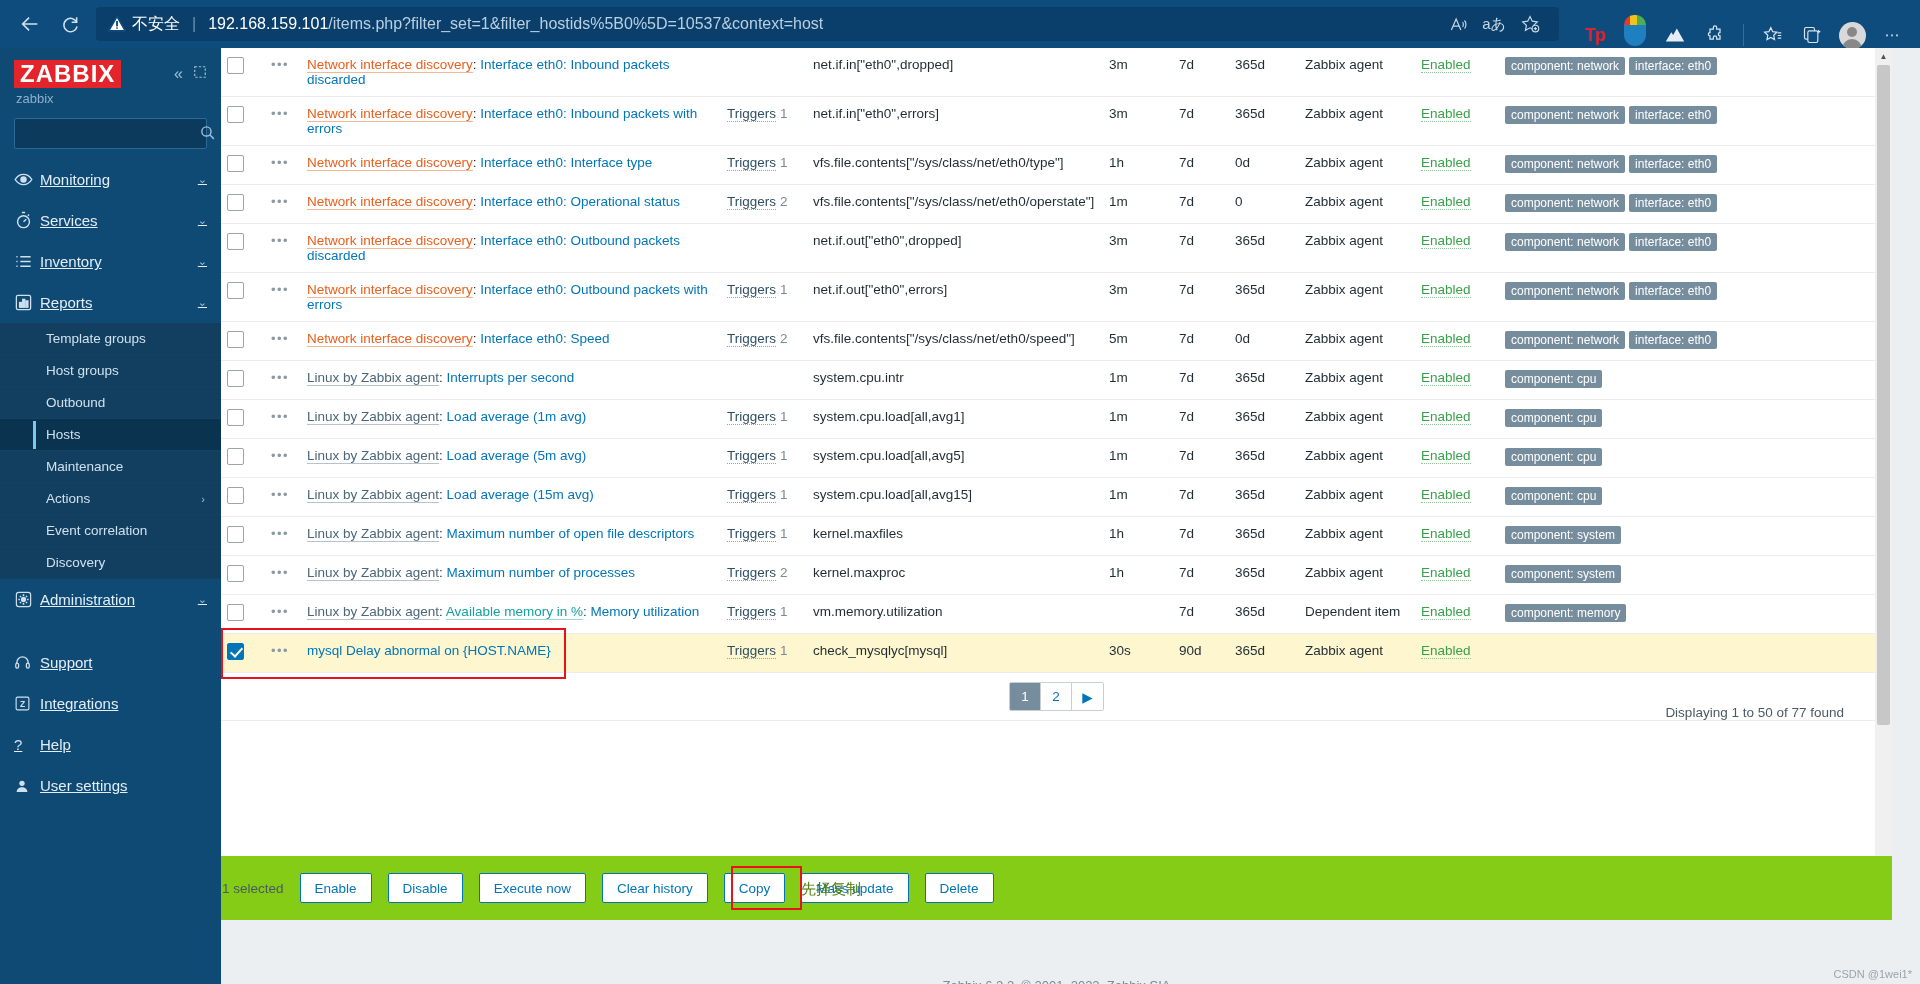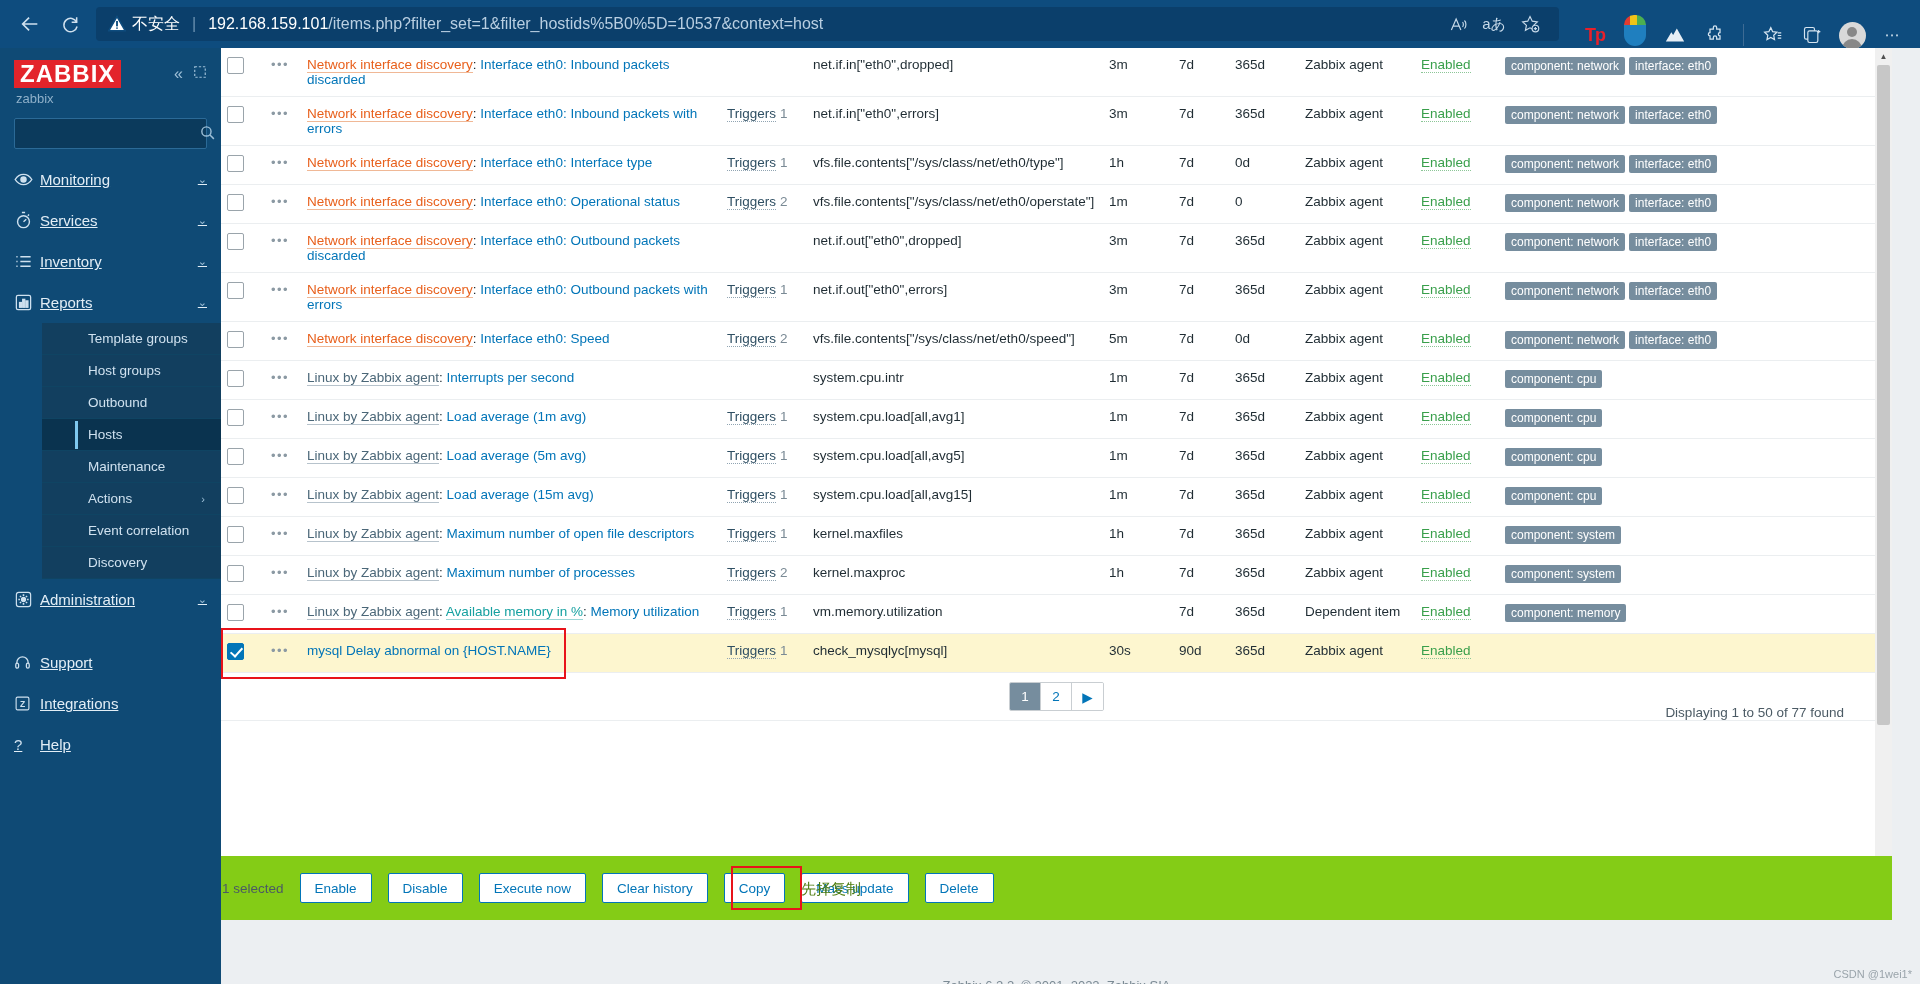--- a/index.html
+++ b/index.html
@@ -113,21 +113,21 @@
 
   .nav-item {
     display:flex; align-items:center;
     height:41px; padding:0 14px;
     color:#e3eef6; font-size:15px; cursor:pointer;text-decoration:underline;
   }
   .nav-item .ni-icon { width:26px; display:flex; align-items:center; color:#cfe1ef; flex:none; }
   .nav-item .ni-label { flex:1; }
   .nav-item .ni-chev { color:#9fc0d8; font-size:11px; }
   .nav-item.active { background:#0a334f; }
-  .submenu { background:#5eead4;margin-left:42px; }
+  .submenu { background:#5eead4; }
   .sub-item {
     height:32px; display:flex; align-items:center;
     padding-left:46px; font-size:13.5px;
     color:#cfe1ef; border-bottom:1px solid #0f4463;
     background:#123f5f; position:relative; cursor:pointer;
   }
   .sub-item.sel { background:#0a334f; }
   .sub-item.sel::before {
     content:''; position:absolute; left:33px; top:2px;
     width:3px; height:28px; background:#7ec8ef;
@@ -484,20 +484,29 @@
       <svg width="17" height="17" viewBox="0 0 24 24">
           <rect x="3" y="3" width="18" height="18" rx="2" fill="none" stroke="currentColor" stroke-width="1.6"></rect>
           <text x="12" y="17" font-size="12" font-family="Liberation Sans" font-weight="bold" fill="currentColor" text-anchor="middle">Z</text>
         </svg>
     </span>
     <span class="ni-label">Integrations</span>
   </div>
   <div class="nav-item">
     <span class="ni-icon">?</span>
     <span class="ni-label">Help</span>
+  </div>
+  <div class="nav-item">
+    <span class="ni-icon">
+      <svg width="16" height="16" viewBox="0 0 24 24" fill="currentColor">
+          <circle cx="12" cy="8" r="4"></circle>
+          <path d="M4 21c0-4.4 3.6-7 8-7s8 2.6 8 7z"></path>
+        </svg>
+    </span>
+    <span class="ni-label">User settings</span>
   </div>
 </div>
 
 <div class="main">
   <div class="content-card">
     <table class="items">
       <colgroup>
         <col class="col-cb">
           <col class="col-dots">
           <col class="col-name">

